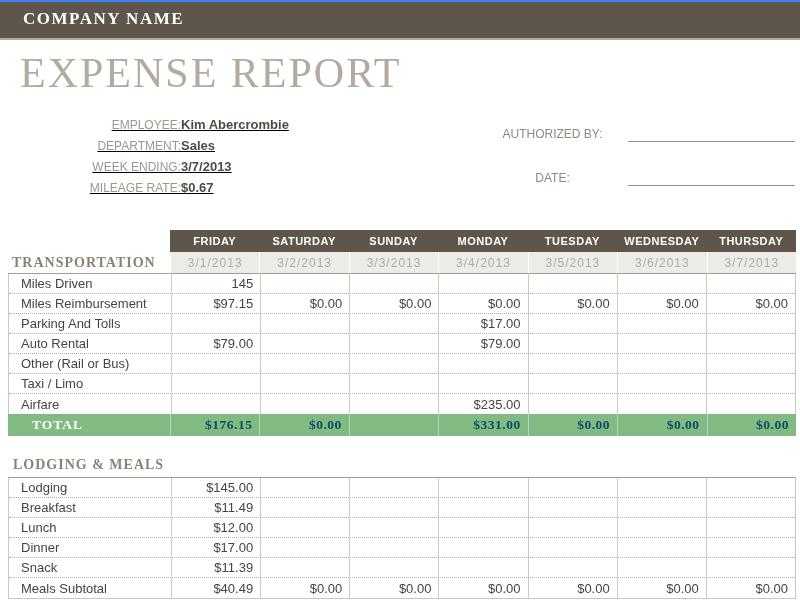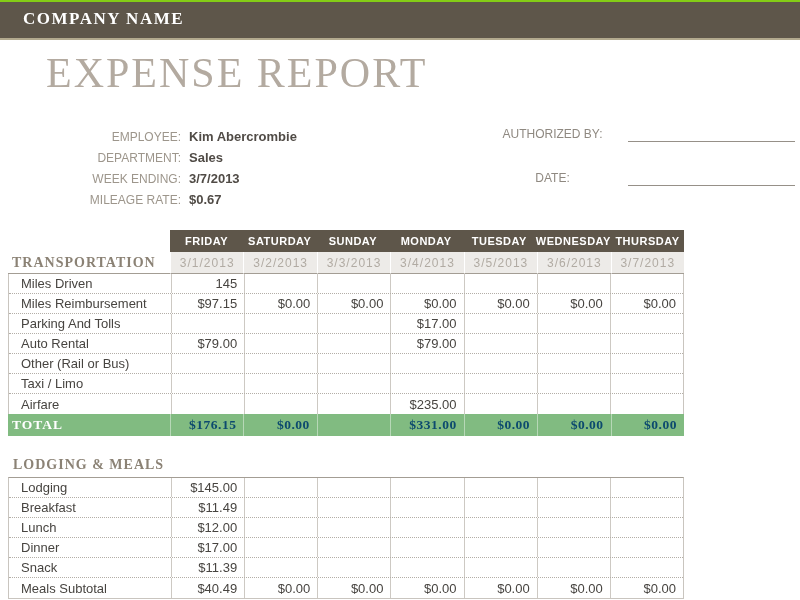--- a/index.html
+++ b/index.html
@@ -9,59 +9,59 @@
     background: #ffffff;
     position: relative;
     overflow: hidden;
   }
   .page { position: relative; width: 800px; height: 600px; background: #fff; }
 
   
   .topbar {
     position: absolute; left: 0; top: 0; width: 800px; height: 40px;
     background: #5e564a;
-    border-top: 2px solid #84cc16;
+    border-top: 2px solid #3b82f6;
     border-bottom: 2px solid #b2a98e;
   }
   .topbar .company {
     position: absolute; left: 23px; top: 7px;
     font-family: "Liberation Serif", serif;
     font-weight: bold; font-size: 17px; color: #ffffff; letter-spacing: 1.5px;
   }
 
   
   .title {
     position: absolute; left: 20px; top: 49px;
     font-family: "Liberation Serif", serif;
-    font-size: 42px; color: #b3aaa0; letter-spacing: 2px; font-weight: normal; margin-left: 26px;
-  }
-
-  
-  .info-block { position: absolute; left: 85px; top: 126px; }
+    font-size: 42px; color: #b3aaa0; letter-spacing: 2px; font-weight: normal;
+  }
+
+  
+  .info-block { position: absolute; left: 85px; top: 114px; text-decoration: underline; }
   .info-row { display: flex; align-items: center; height: 21px; }
   .info-label {
     width: 96px; text-align: right; font-size: 12px; color: #9d968c;
   }
   .info-value {
-    margin-left: 8px; font-size: 13px; font-weight: bold; color: #504b46;
+    font-size: 13px; font-weight: bold; color: #504b46;
   }
 
   
   .sign-row {
     position: absolute; left: 480px; width: 315px; height: 16px;
     display: flex; align-items: flex-end;
   }
   .sign-label {
     width: 145px; text-align: center; font-size: 12px; color: #8f8981;
     padding-bottom: 1px;
   }
   .sign-line { flex: 1; border-bottom: 1px solid #969088; height: 14px; margin-left: 3px; }
 
   
-  .grid { position: absolute; left: 8px; width: 676px; }
+  .grid { position: absolute; left: 8px; width: 788px; }
   .flexrow { display: flex; }
   .label-col { width: 162px; }
 
   
   .dayrow { height: 22px; }
   .day-cell {
     flex: 1; background: #5e564a; color: #fff;
     font-size: 11px; font-weight: bold; letter-spacing: 0.5px;
     display: flex; align-items: center; justify-content: center;
   }
@@ -90,21 +90,21 @@
     display: flex; align-items: center;
   }
   .amount-cell {
     flex: 1; border-left: 1px solid #cdc9c3; font-size: 13px; color: #474440;
     display: flex; align-items: center; justify-content: flex-end; padding-right: 7px;
   }
 
   
   .total-row { height: 22px; display: flex; background: #81bb81; }
   .total-label {
-    width: 162px; padding-left: 4px; display: flex; align-items: center;
+    width: 162px; padding-left: 24px; display: flex; align-items: center;
     font-family: "Liberation Serif", serif; font-weight: bold; font-size: 13.5px;
     color: #ffffff; letter-spacing: 1px;
   }
   .total-cell {
     flex: 1; border-left: 1px solid #b7d8b7;
     display: flex; align-items: center; justify-content: flex-end; padding-right: 7px;
     font-family: "Liberation Serif", serif; font-weight: bold; font-size: 13.5px;
     color: #0c4a6e; letter-spacing: 0.5px;
   }
 

